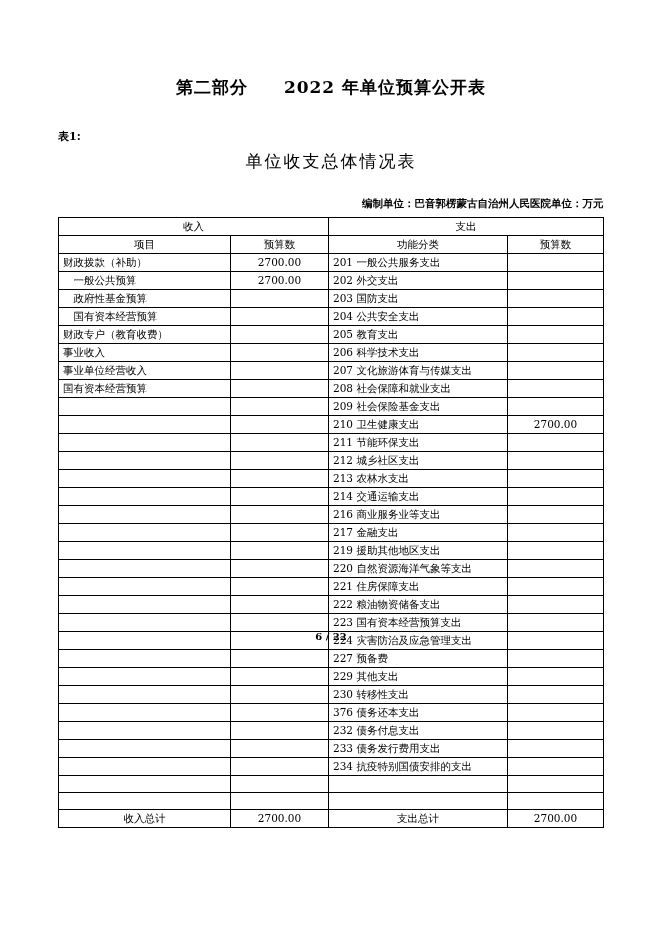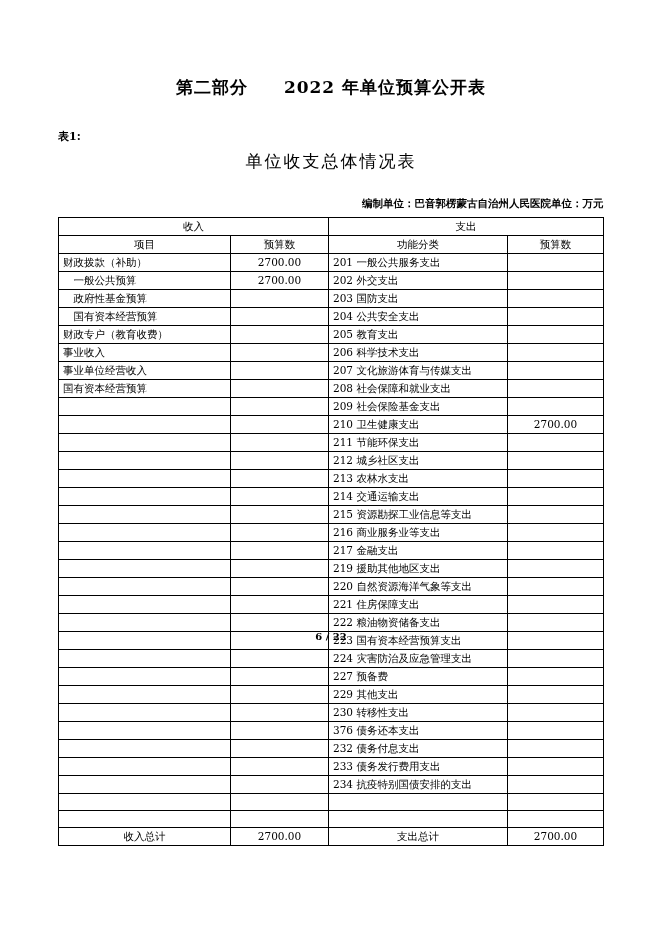--- a/index.html
+++ b/index.html
@@ -183,26 +183,20 @@
         </tr>
         <tr>
           <td class="item"></td>
           <td class="num"></td>
           <td class="item">214 交通运输支出</td>
           <td class="num"></td>
         </tr>
         <tr>
           <td class="item"></td>
           <td class="num"></td>
-          <td class="item">215 资源勘探工业信息等支出</td>
-          <td class="num"></td>
-        </tr>
-        <tr>
-          <td class="item"></td>
-          <td class="num"></td>
           <td class="item">216 商业服务业等支出</td>
           <td class="num"></td>
         </tr>
         <tr>
           <td class="item"></td>
           <td class="num"></td>
           <td class="item">217 金融支出</td>
           <td class="num"></td>
         </tr>
         <tr>

